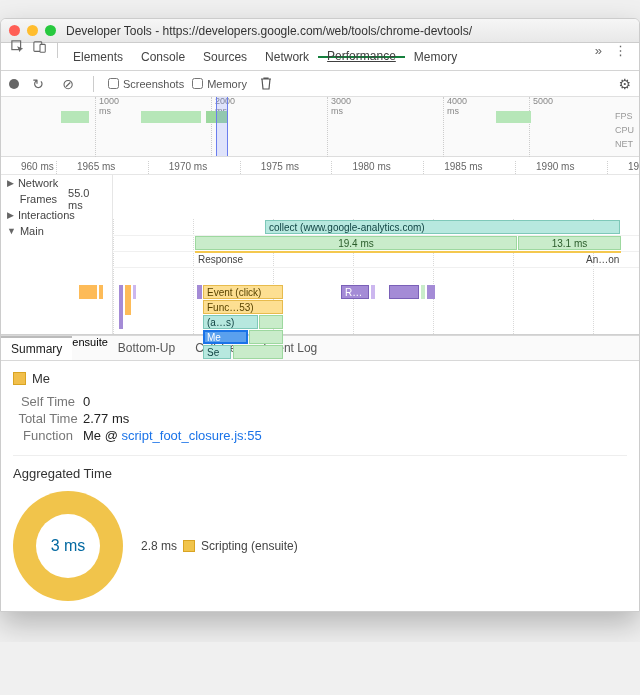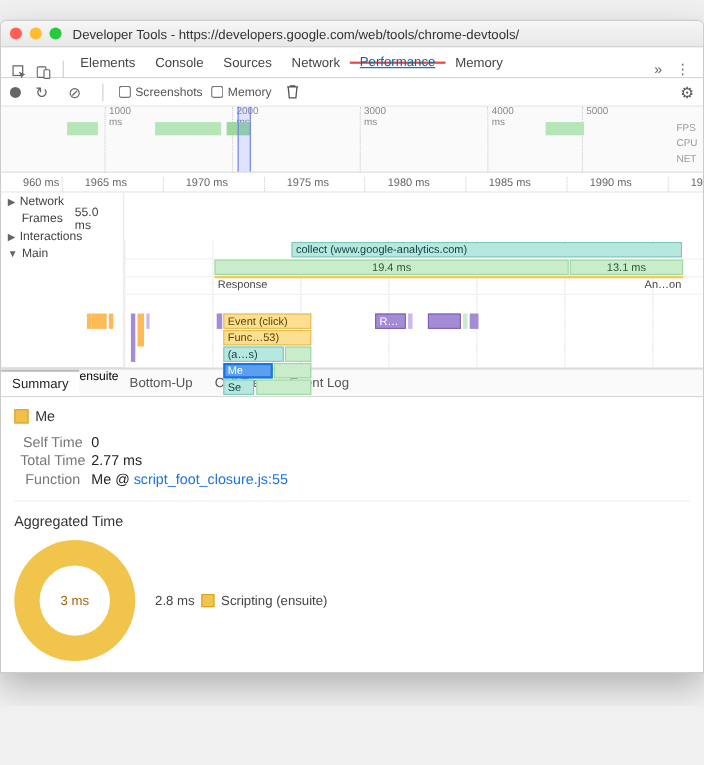--- a/index.html
+++ b/index.html
@@ -4,26 +4,26 @@
 <style>
   * { box-sizing: border-box; margin: 0; padding: 0; }
   body { font-family: "Helvetica Neue", Arial, sans-serif; font-size: 11px; background: #f0f0f0; display: flex; justify-content: center; }
   .window { width: 640px; background: #fff; border: 1px solid #ccc; border-radius: 6px 6px 0 0; box-shadow: 0 12px 30px rgba(0,0,0,0.25); margin: 18px 0 30px; overflow: hidden; }
   .titlebar { display:flex; align-items:center; height:24px; background:linear-gradient(#f6f6f6,#e8e8e8); border-bottom:1px solid #ccc; padding:0 8px; font-size:12px; color:#333; }
   .traffic { display:flex; gap:7px; margin-right:10px; }
   .dot { width:11px; height:11px; border-radius:50%; }
   .red{background:#ff5f56;} .yellow{background:#ffbd2e;} .green{background:#27c93f;}
   .titlebar-title{ white-space:nowrap; overflow:hidden; text-overflow:ellipsis; }
 
-  .toolbar-row{ display:flex; align-items:flex-start; height:28px; border-bottom:1px solid #d4d4d4; padding:12px 6px; color:#555; }
+  .toolbar-row{ display:flex; align-items:flex-end; height:28px; border-bottom:1px solid #d4d4d4; padding:12px 6px; color:#555; }
   .tb-ico{ width:22px; height:22px; display:flex; align-items:center; justify-content:center; font-size:14px; color:#666; cursor:pointer; }
   .tb-sep{ width:1px; height:16px; background:#ccc; margin:0 6px; }
   .tabs{ display:flex; align-items:stretch; flex:1; height:100%; }
   .tab{ padding:0 9px; display:flex; align-items:center; cursor:pointer; color:#444; font-size:12px; }
-  .tab.active{ color:#0369a1; border-bottom:2px solid #ef4444;text-decoration:underline; }
+  .tab.active{ color:#404040; border-bottom:2px solid #15803d;text-decoration:underline; }
   .chev{ font-size:13px; color:#666; padding:0 6px; cursor:pointer; }
 
   .rec-row{ display:flex; align-items:center; height:26px; border-bottom:1px solid #e0e0e0; padding:0 8px; font-size:11px; color:#555; gap:8px;}
   .rec-dot{ width:10px; height:10px; border-radius:50%; background:#666; }
   .chk{ display:flex; align-items:center; gap:4px; }
   .chk input{ width:11px; height:11px; }
   .spacer{ flex:1; }
   .gear{ cursor:pointer; color:#555; font-size:14px; }
 
   .overview{ position:relative; height:60px; border-bottom:1px solid #ddd; background:#fafafa; }
@@ -66,21 +66,21 @@
   .summary{ padding:10px 12px; font-size:12px; color:#333; }
   .sel-name{ display:flex; align-items:center; gap:6px; font-size:13px; margin-bottom:8px; }
   .sel-swatch{ width:13px; height:13px; background:#f1bf4b; border:1px solid #d9a423; }
   .kv{ display:flex; margin:2px 0; font-size:13px;text-align:center; }
   .kv .k{ width:70px; color:#777; }
   .kv .v{ color:#222; }
   .kv a{ color:#1a73e8; cursor:pointer; }
   .agg-title{ margin-top:12px; font-size:13px; color:#333; border-top:1px solid #eee; padding-top:10px; }
   .agg-row{ display:flex; align-items:center; margin-top:10px; gap:18px; }
   .donut{ position:relative; width:110px; height:110px; border-radius:50%; background:#f1c44b; display:flex; align-items:center; justify-content:center; }
-  .donut .hole{ width:64px; height:64px; border-radius:50%; background:#fff; display:flex; align-items:center; justify-content:center; font-size:12px; color:#a16207; }
+  .donut .hole{ width:64px; height:64px; border-radius:50%; background:#fff; display:flex; align-items:center; justify-content:center; font-size:16px; color:#0369a1; }
   .legend{ display:flex; align-items:center; gap:6px; font-size:12px; color:#444; }
   .leg-sw{ width:12px; height:12px; background:#f1c44b; border:1px solid #d9a423; }
 </style>
 </head>
 <body>
 
 <div class="window">
 
   <div class="titlebar">
     <div class="traffic">

